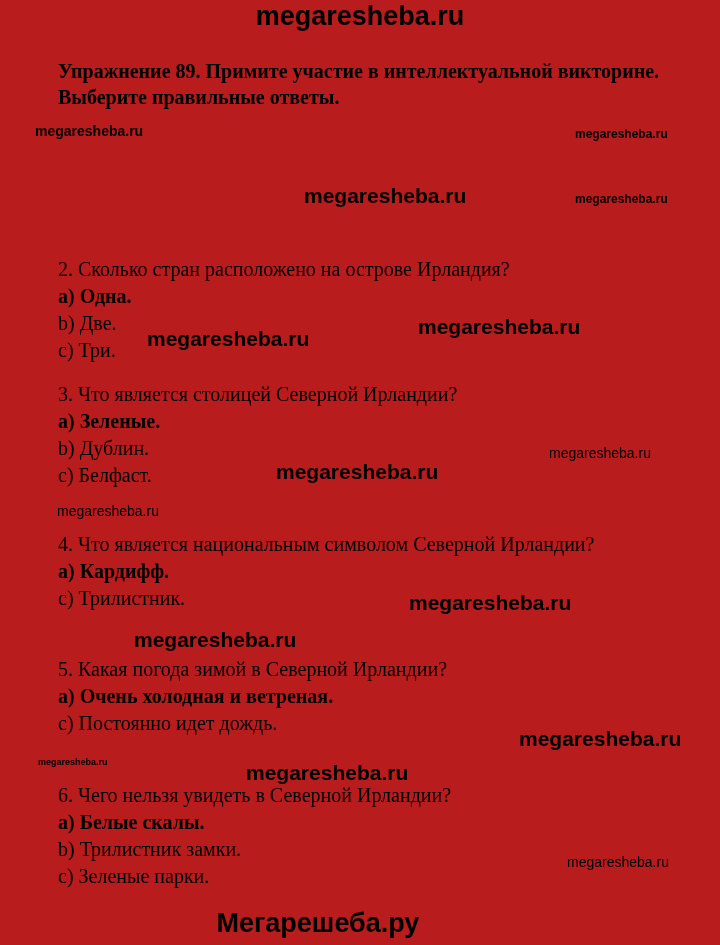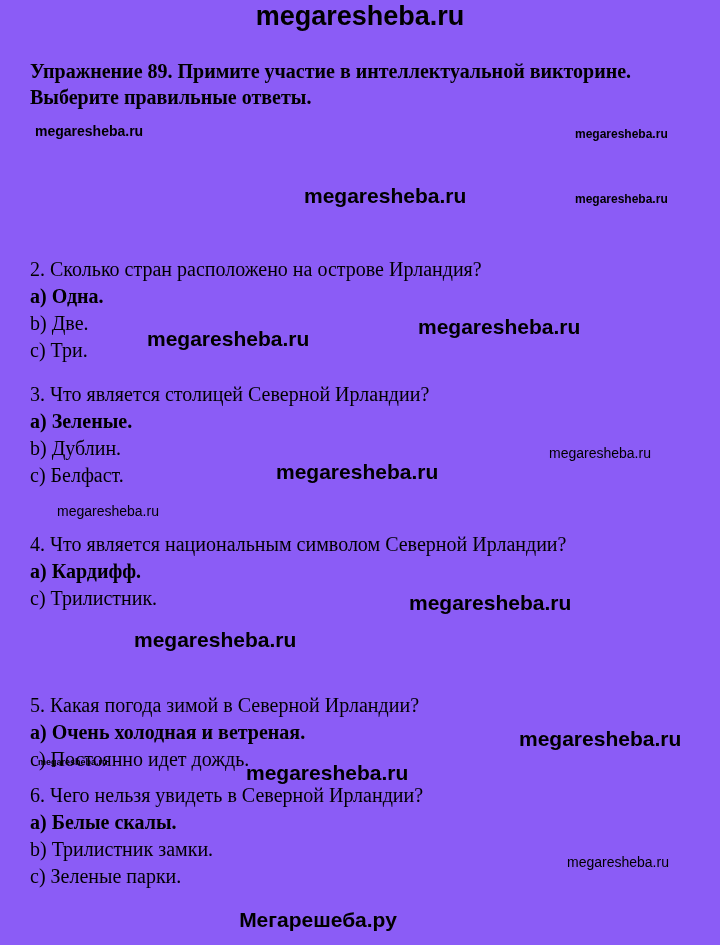--- a/index.html
+++ b/index.html
@@ -4,21 +4,21 @@
 <style>
   html, body {
     margin: 0;
     padding: 0;
     background: #ffffff;
   }
   .page {
     position: relative;
     width: 720px;
     height: 945px;
-    background: #8b5cf6;
+    background: #b91c1c;
     color: #000000;
     overflow: hidden;
     font-family: "Liberation Serif", serif;
   }
   .site-header {
     position: absolute;
     top: 1px;
     left: 0;
     width: 720px;
     text-align: center;
@@ -28,21 +28,21 @@
     color: #000000;
   }
   .site-footer {
     position: absolute;
     top: 908px;
     left: 0;
     width: 636px;
     text-align: center;
     font-family: "Liberation Sans", sans-serif;
     font-weight: bold;
-    font-size: 21px;
+    font-size: 27px;
     color: #000000;
   }
   .exercise-heading {
     position: absolute;
     top: 58px;
     left: 30px;
     width: 670px;
     font-family: "Liberation Serif", serif;
     font-weight: bold;
     font-size: 20px;
@@ -51,21 +51,21 @@
   }
   .q-block {
     position: absolute;
     left: 30px;
     width: 620px;
     font-family: "Liberation Serif", serif;
     font-size: 20px;
     line-height: 27px;
     color: #000000;
   }
-  .q-line { white-space: nowrap; }
+  .q-line { white-space: nowrap; margin-left: 28px; }
   .q-line.bold { font-weight: bold; }
   .wm {
     position: absolute;
     font-family: "Liberation Sans", sans-serif;
     color: #000000;
     white-space: nowrap;
     line-height: 1;
   }
   .wm-big {
     font-weight: bold;
@@ -114,21 +114,21 @@
     <div class="q-line">b) Дублин.</div>
     <div class="q-line">c) Белфаст.</div>
   </div>
 
   <div class="q-block" style="top:531px">
     <div class="q-line">4. Что является национальным символом Северной Ирландии?</div>
     <div class="q-line bold">a) Кардифф.</div>
     <div class="q-line">c) Трилистник.</div>
   </div>
 
-  <div class="q-block" style="top:692px">
+  <div class="q-block" style="top:656px">
     <div class="q-line">5. Какая погода зимой в Северной Ирландии?</div>
     <div class="q-line bold">a) Очень холодная и ветреная.</div>
     <div class="q-line">c) Постоянно идет дождь.</div>
   </div>
 
   <div class="q-block" style="top:782px">
     <div class="q-line">6. Чего нельзя увидеть в Северной Ирландии?</div>
     <div class="q-line bold">a) Белые скалы.</div>
     <div class="q-line">b) Трилистник замки.</div>
     <div class="q-line">c) Зеленые парки.</div>

